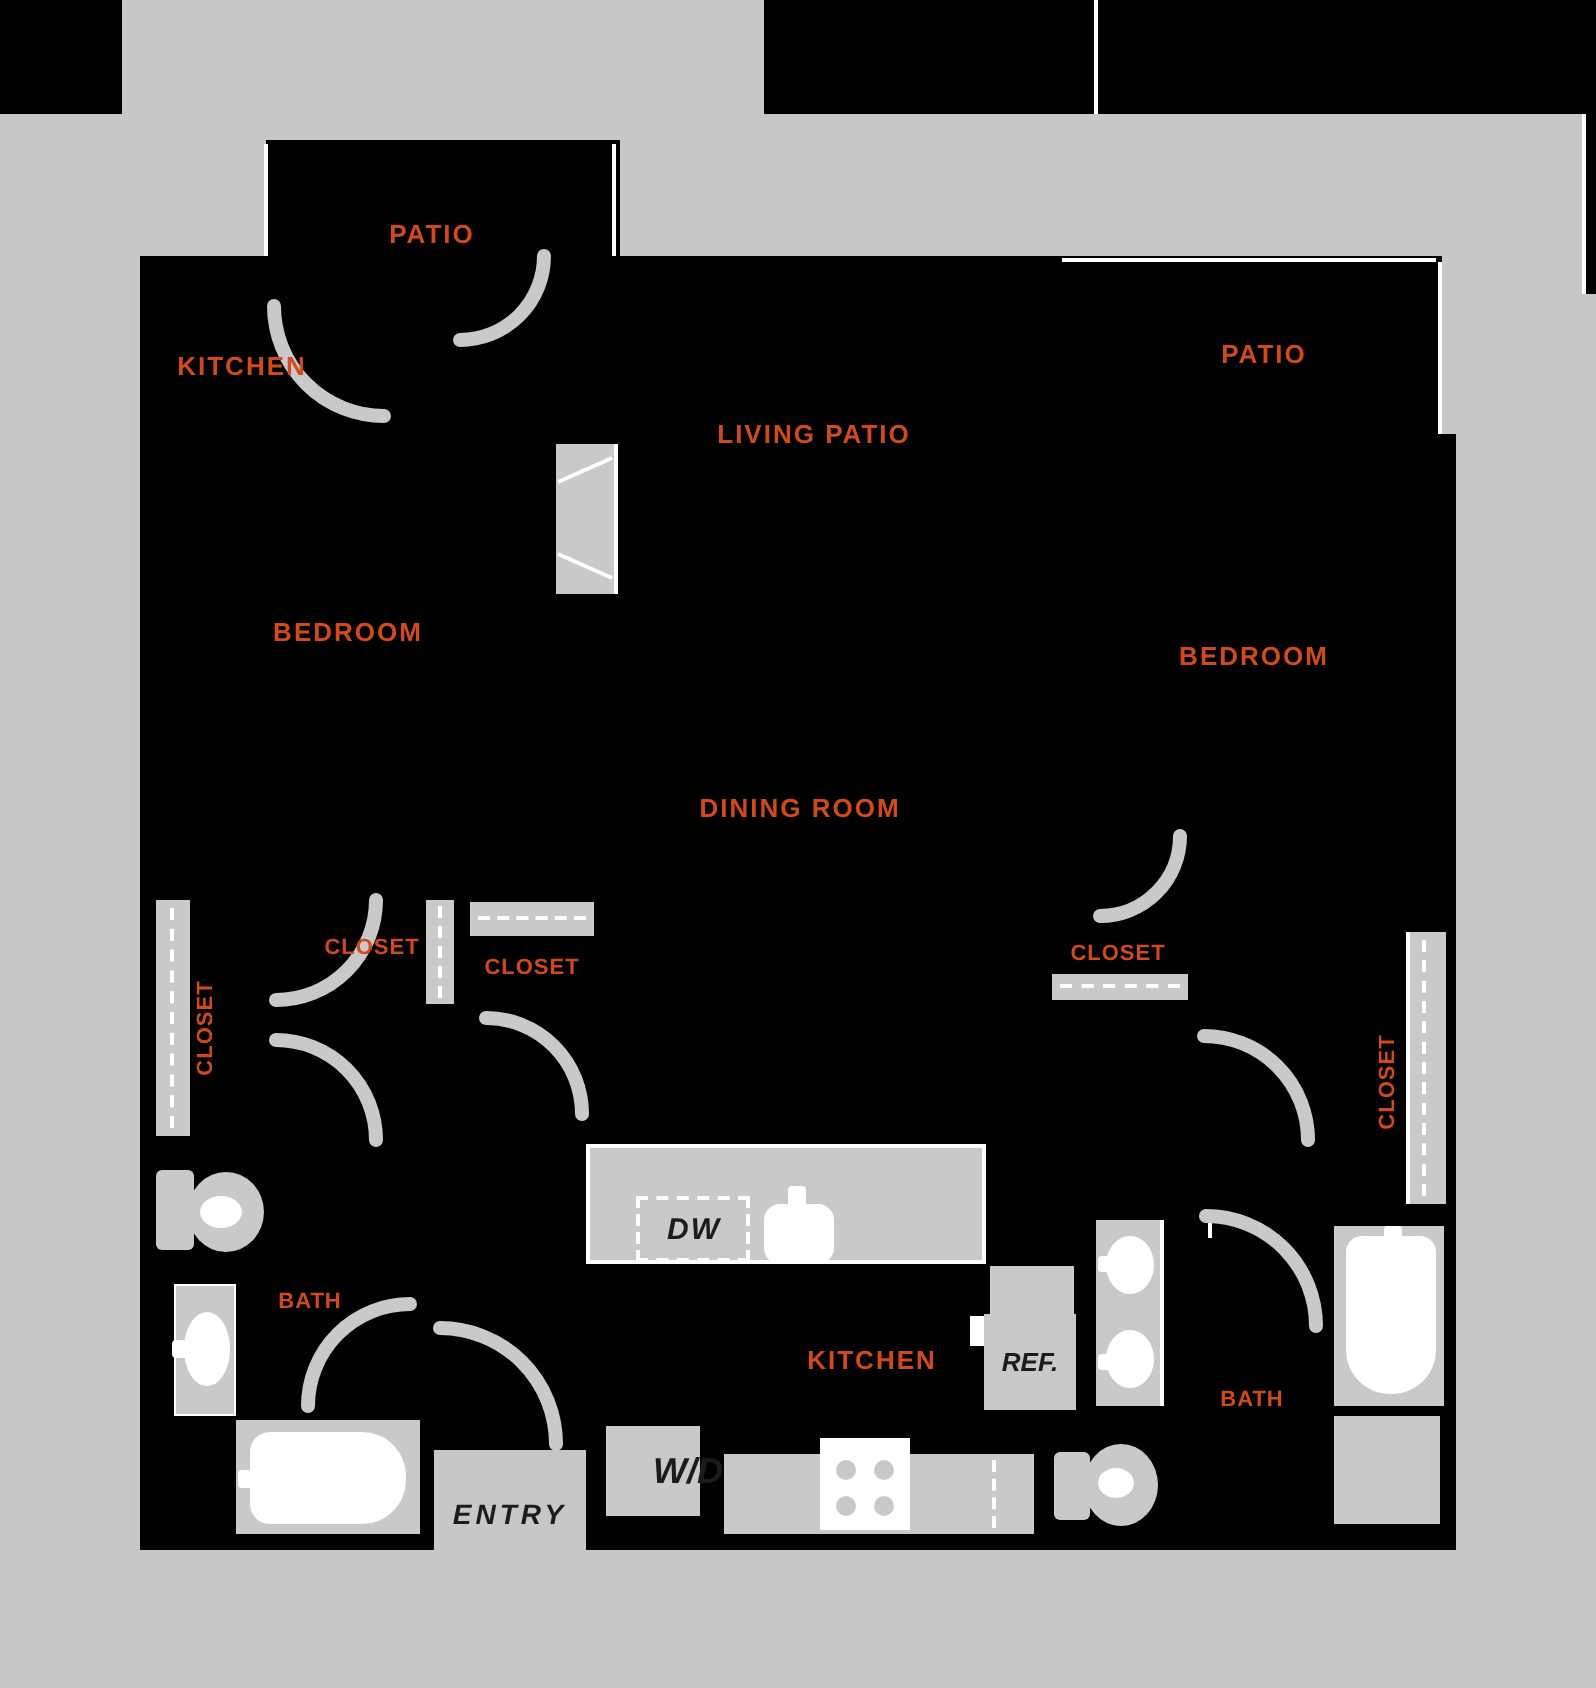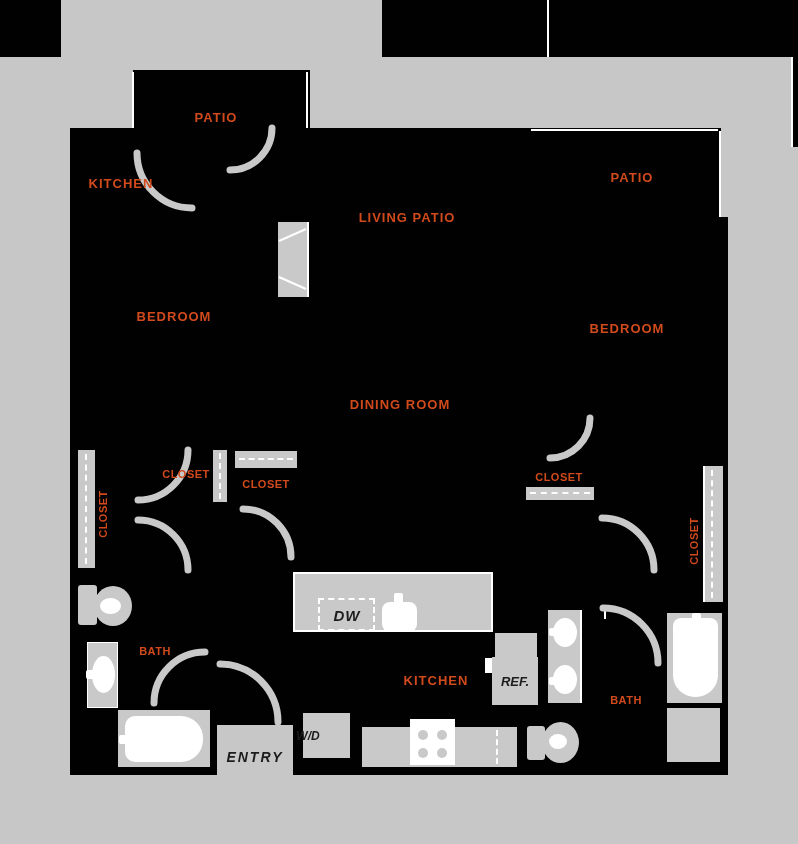--- a/index.html
+++ b/index.html
@@ -75,21 +75,21 @@
 
   <div class="fx" style="left:362px;top:727px;width:155px;height:40px;"></div>
   <div class="wrect" style="left:410px;top:719px;width:45px;height:46px;"></div>
   <div class="burn" style="left:418px;top:730px;"></div>
   <div class="burn" style="left:437px;top:730px;"></div>
   <div class="burn" style="left:418px;top:748px;"></div>
   <div class="burn" style="left:437px;top:748px;"></div>
   <div class="dv" style="left:496px;top:730px;height:34px;"></div>
 
   <div class="fx" style="left:303px;top:713px;width:47px;height:45px;"></div>
-  <span class="dark" style="left:308px;top:736px;font-size:12px;">W/D</span>
+  <span class="dark" style="left:344px;top:736px;font-size:18px;">W/D</span>
 
   <div style="position:absolute;left:217px;top:725px;width:76px;height:50px;background:#c7c7c7;"></div>
   <span class="dark" style="left:255px;top:757px;font-size:14px;letter-spacing:2px;">ENTRY</span>
 
   <div class="fx" style="left:78px;top:585px;width:19px;height:40px;border-radius:3px;"></div>
   <div class="fx" style="left:94px;top:586px;width:38px;height:40px;border-radius:50%;"></div>
   <div class="wov" style="left:100px;top:598px;width:21px;height:16px;"></div>
   <div class="fx" style="left:87px;top:642px;width:31px;height:66px;border:1px solid #fff;box-sizing:border-box;"></div>
   <div class="wov" style="left:92px;top:656px;width:23px;height:37px;"></div>
   <div class="wrect" style="left:86px;top:670px;width:9px;height:9px;border-radius:2px;"></div>

